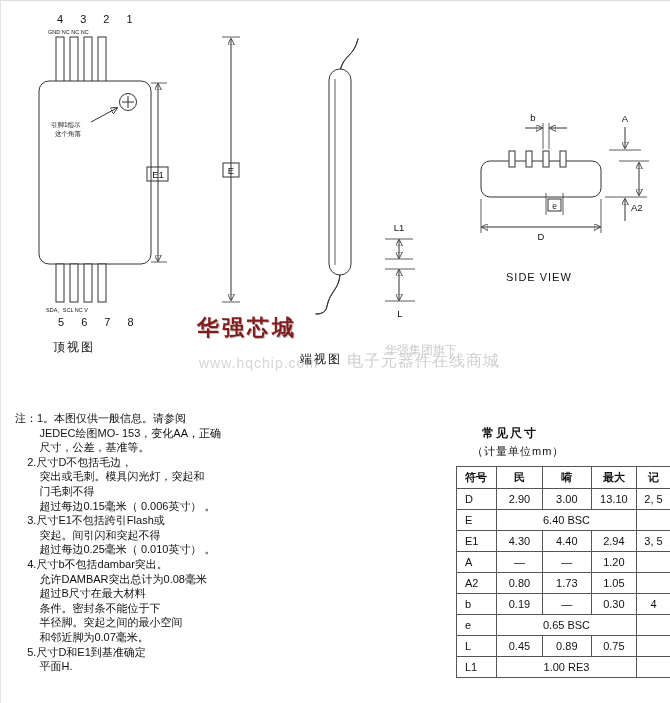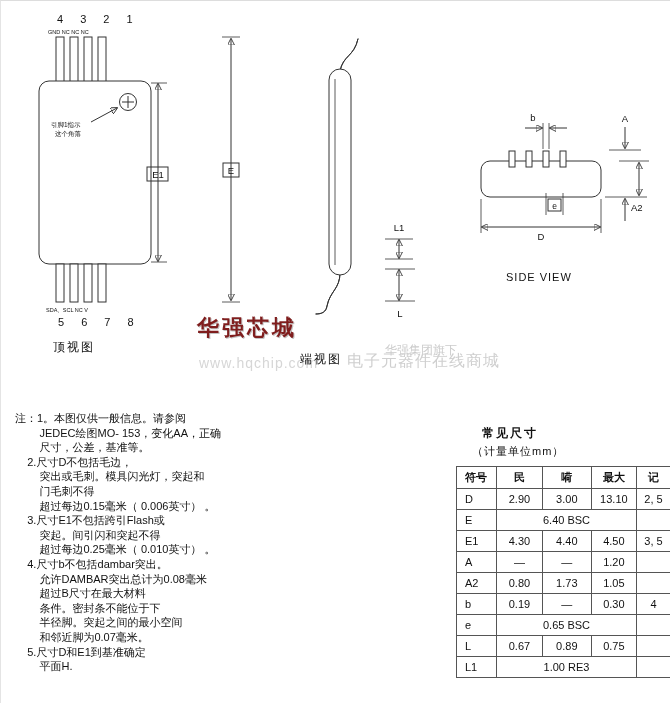--- a/index.html
+++ b/index.html
@@ -223,21 +223,21 @@
       </tr>
       <tr>
         <td class="sym">E</td>
         <td colspan="3">6.40 BSC</td>
         <td></td>
       </tr>
       <tr>
         <td class="sym">E1</td>
         <td>4.30</td>
         <td>4.40</td>
-        <td>4.50</td>
+        <td>2.94</td>
         <td>3, 5</td>
       </tr>
       <tr>
         <td class="sym">A</td>
         <td>—</td>
         <td>—</td>
         <td>1.20</td>
         <td></td>
       </tr>
       <tr>
@@ -254,21 +254,21 @@
         <td>0.30</td>
         <td>4</td>
       </tr>
       <tr>
         <td class="sym">e</td>
         <td colspan="3">0.65 BSC</td>
         <td></td>
       </tr>
       <tr>
         <td class="sym">L</td>
-        <td>0.67</td>
+        <td>0.45</td>
         <td>0.89</td>
         <td>0.75</td>
         <td></td>
       </tr>
       <tr>
         <td class="sym">L1</td>
         <td colspan="3">1.00 RE3</td>
         <td></td>
       </tr>
     </tbody>

